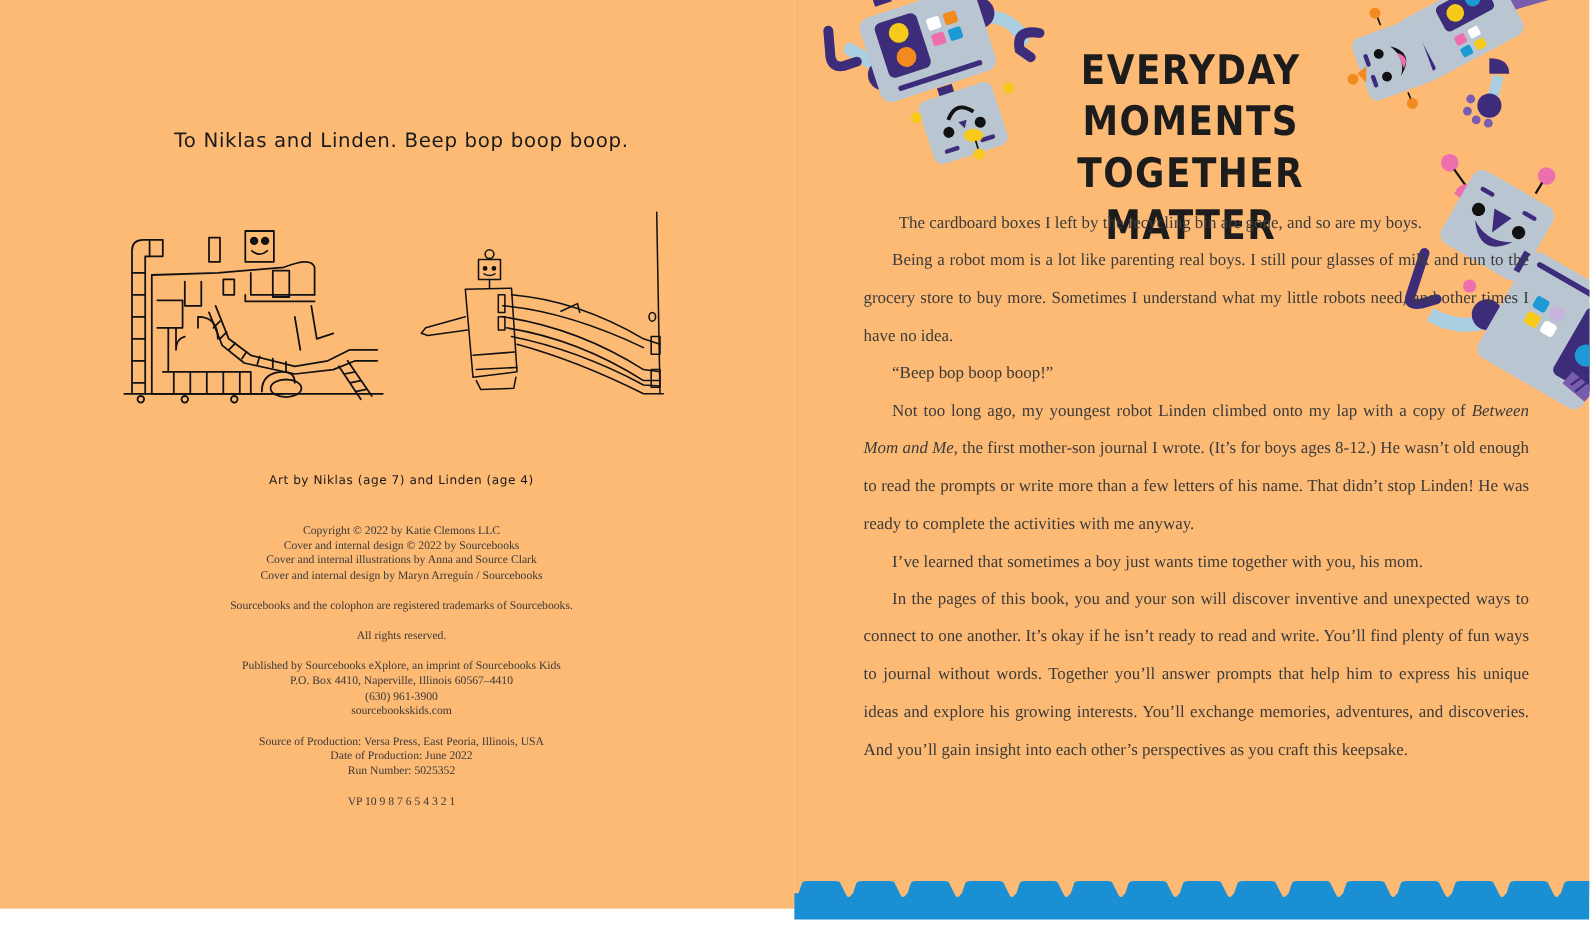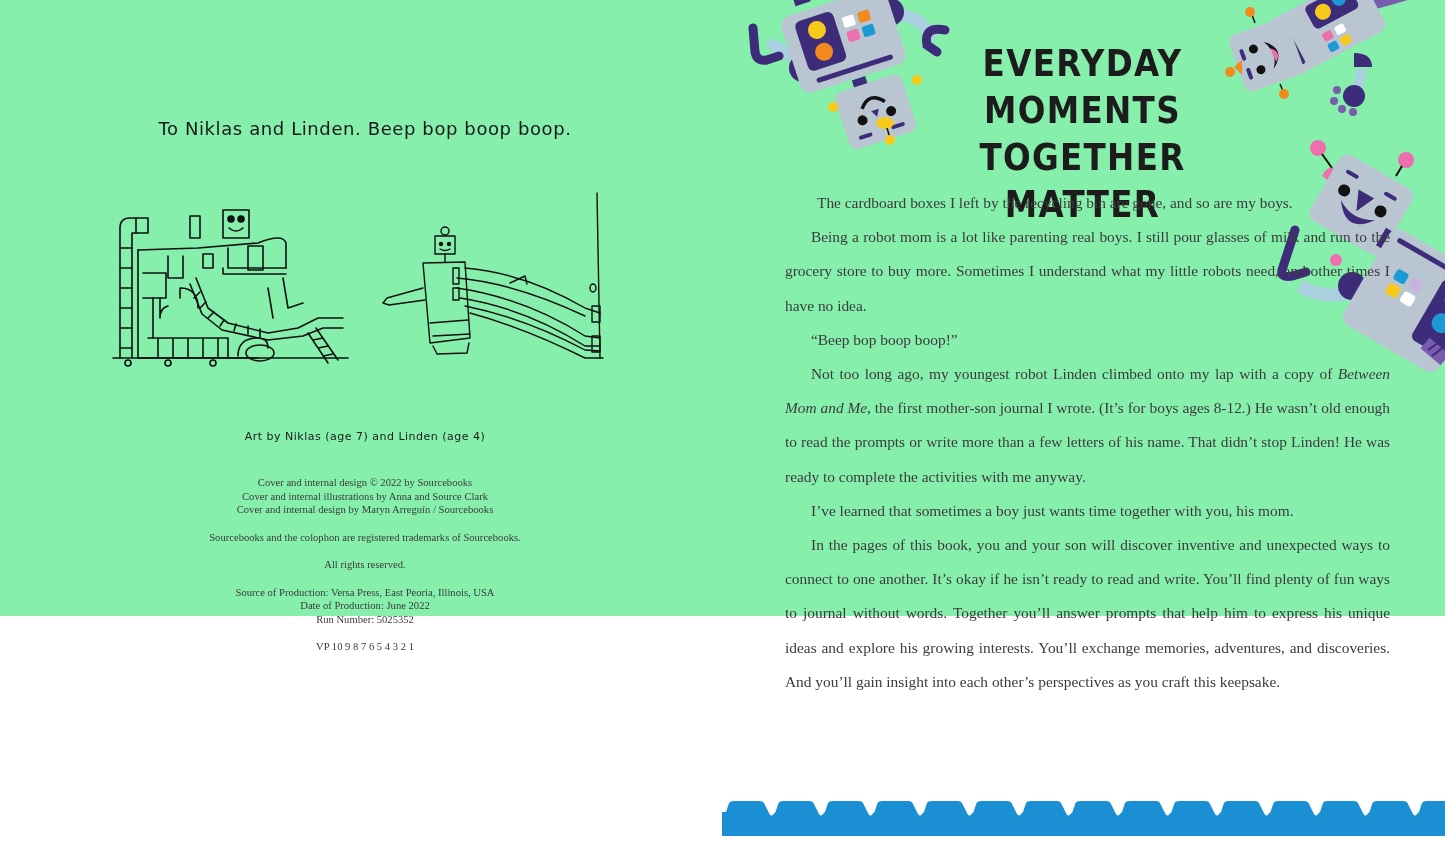--- a/index.html
+++ b/index.html
@@ -1,20 +1,20 @@
 <!DOCTYPE html>
 <html><head>
 <meta charset="utf-8">
 <style>
   html, body { margin: 0; padding: 0; }
   body {
     width: 1445px; height: 842px; background: #ffffff; position: relative; overflow: hidden;
     font-family: "Liberation Serif", serif; color: #333;
   }
-  .page { position: absolute; top: 0; height: 616px; background: #86efac; }
+  .page { position: absolute; top: 0; height: 826px; background: #fdba74; }
   .page-left { left: 0; width: 722px; }
   .page-right { left: 722px; width: 723px; }
 
   .dedication {
     position: absolute; left: 0; width: 730px; top: 118px; text-align: center;
     font-family: "DejaVu Sans", sans-serif; font-size: 18px; color: #1a1a1a; letter-spacing: 0.6px;
   }
   .art-credit {
     position: absolute; left: 0; width: 730px; top: 430px; text-align: center;
     font-family: "DejaVu Sans", sans-serif; font-size: 11px; color: #1a1a1a; letter-spacing: 0.5px;
@@ -133,29 +133,36 @@
       <ellipse cx="218" cy="100" rx="3" ry="4"></ellipse>
       <rect x="78" y="80" width="6" height="16"></rect>
       <rect x="78" y="100" width="6" height="12"></rect>
     </svg>
   </div>
 
   <div class="art-credit">Art by Niklas (age 7) and Linden (age 4)</div>
 
   <div class="colophon">
     <div class="block">
+      <span class="line">Copyright © 2022 by Katie Clemons LLC</span>
       <span class="line">Cover and internal design © 2022 by Sourcebooks</span>
       <span class="line">Cover and internal illustrations by Anna and Source Clark</span>
       <span class="line">Cover and internal design by Maryn Arreguín / Sourcebooks</span>
     </div>
     <div class="block">
       <span class="line">Sourcebooks and the colophon are registered trademarks of Sourcebooks.</span>
     </div>
     <div class="block">
       <span class="line">All rights reserved.</span>
+    </div>
+    <div class="block">
+      <span class="line">Published by Sourcebooks eXplore, an imprint of Sourcebooks Kids</span>
+      <span class="line">P.O. Box 4410, Naperville, Illinois 60567–4410</span>
+      <span class="line">(630) 961-3900</span>
+      <span class="line">sourcebookskids.com</span>
     </div>
     <div class="block">
       <span class="line">Source of Production: Versa Press, East Peoria, Illinois, USA</span>
       <span class="line">Date of Production: June 2022</span>
       <span class="line">Run Number: 5025352</span>
     </div>
     <div class="block">
       <span class="line">VP 10 9 8 7 6 5 4 3 2 1</span>
     </div>
   </div>

